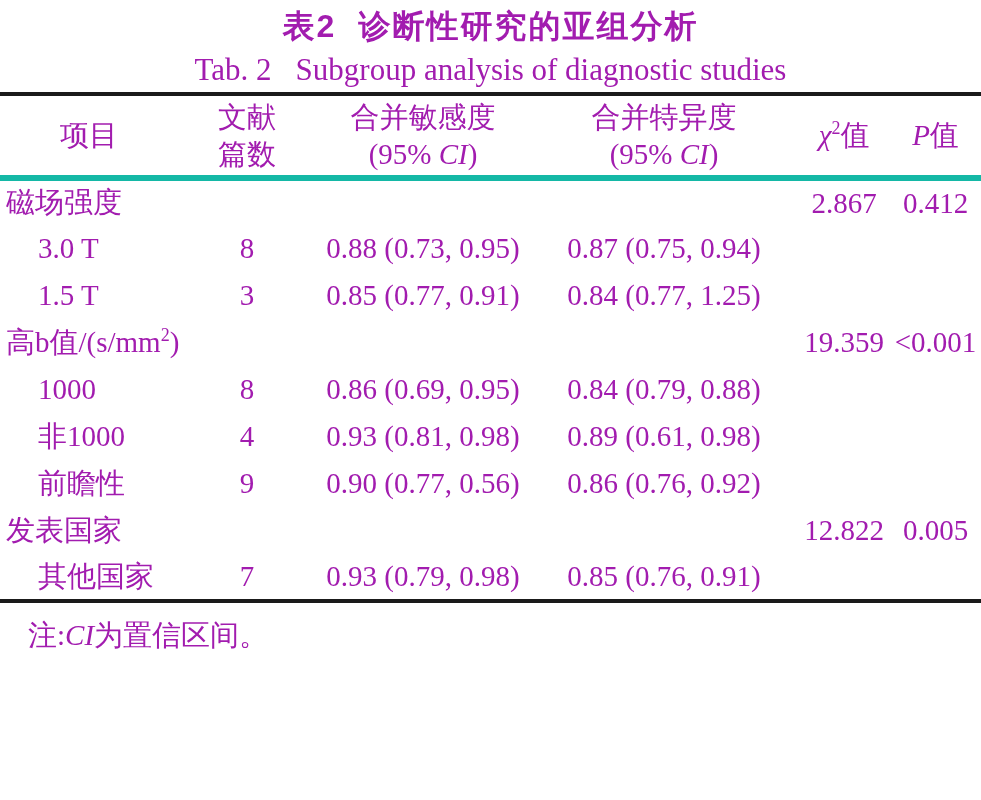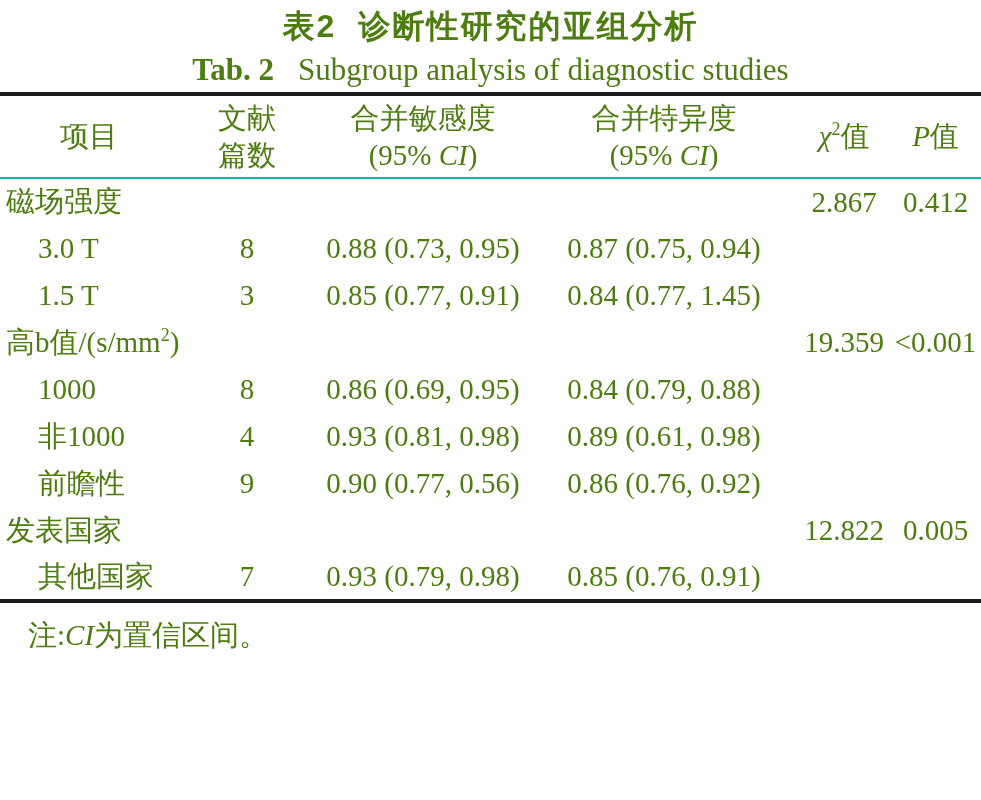--- a/index.html
+++ b/index.html
@@ -2,49 +2,49 @@
 <html><head>
 <meta charset="utf-8">
 <style>
   * { margin: 0; padding: 0; box-sizing: border-box; }
   html, body { background: #ffffff; }
   .page {
     position: relative;
     width: 981px;
     height: 800px;
     background: #ffffff;
-    color: #4d7c0f;
+    color: #a21caf;
     font-family: "Liberation Serif", "DejaVu Serif", serif;
     overflow: hidden;
   }
   .title-zh {
     padding-top: 5px;
     text-align: center;
     font-family: "Liberation Sans", "DejaVu Sans", sans-serif;
     font-weight: bold;
     font-size: 32px;
     line-height: 43px;
     letter-spacing: 2px;
   }
   .title-zh .title-prefix { margin-right: 22px; }
   .title-en {
     text-align: center;
     font-size: 31px;
     line-height: 44px;
   }
-  .title-en .title-prefix { font-weight: bold; margin-right: 24px; }
+  .title-en .title-prefix { font-weight: normal; margin-right: 24px; }
   table.subgroup {
     width: 981px;
     table-layout: fixed;
     border-collapse: collapse;
     border-top: 4px solid #1a1a1a;
     border-bottom: 4px solid #1a1a1a;
     font-size: 29px;
   }
-  table.subgroup thead tr { border-bottom: 2px solid #14b8a6; }
+  table.subgroup thead tr { border-bottom: 6px solid #14b8a6; }
   table.subgroup thead th {
     font-weight: normal;
     text-align: center;
     vertical-align: middle;
     height: 84px;
     line-height: 37px;
     padding: 0;
   }
   table.subgroup tbody tr { height: 47px; font-family: Liberation Serif, serif; }
   table.subgroup tbody td {
@@ -132,21 +132,21 @@
         <td>8</td>
         <td>0.88 (0.73, 0.95)</td>
         <td>0.87 (0.75, 0.94)</td>
         <td></td>
         <td></td>
       </tr>
       <tr class="indent">
         <td class="item">1.5 T</td>
         <td>3</td>
         <td>0.85 (0.77, 0.91)</td>
-        <td>0.84 (0.77, 1.45)</td>
+        <td>0.84 (0.77, 1.25)</td>
         <td></td>
         <td></td>
       </tr>
       <tr>
         <td class="item"><span>高b值/(s/mm</span><sup>2</sup><span>)</span></td>
         <td></td>
         <td></td>
         <td></td>
         <td>19.359</td>
         <td>&lt;0.001</td>

